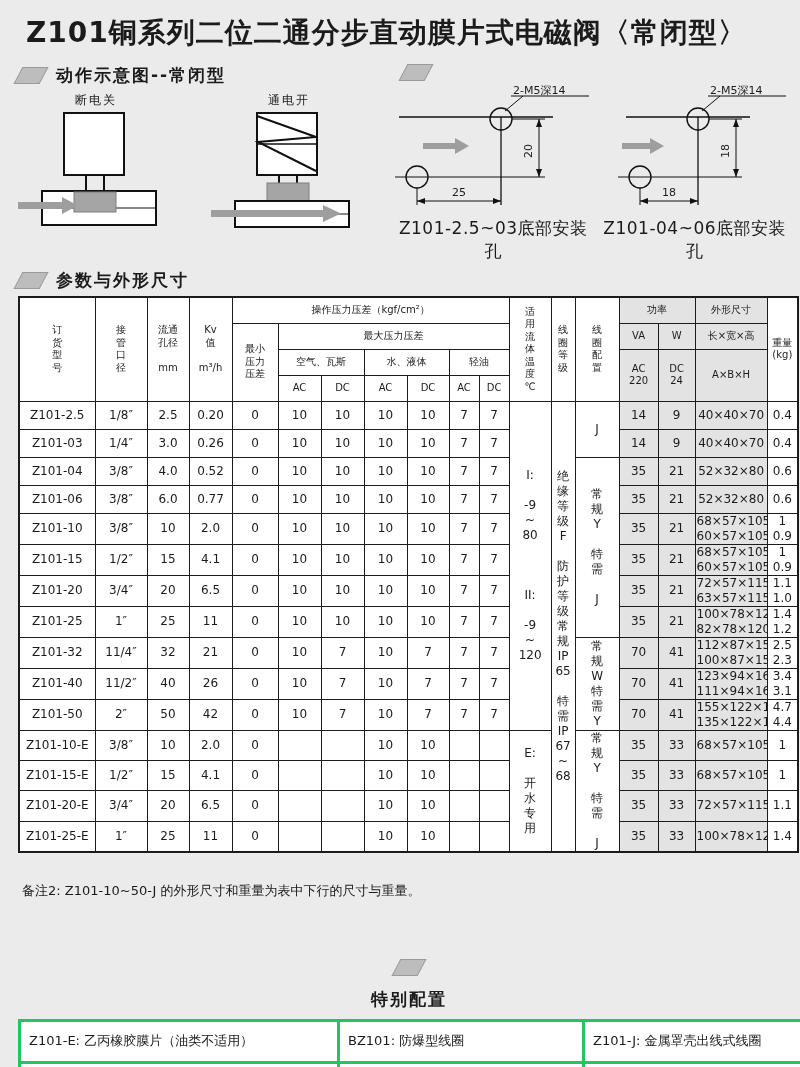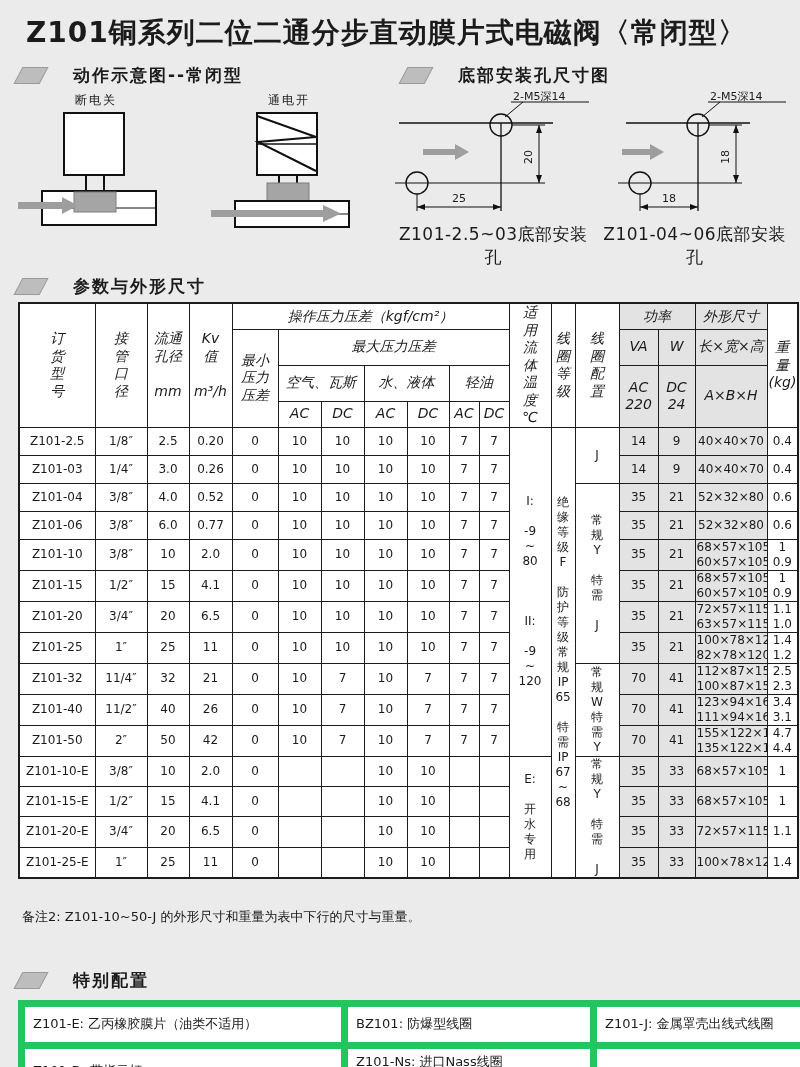--- a/index.html
+++ b/index.html
@@ -8,21 +8,21 @@
     background:#ebebeb;
     font-family:"DejaVu Sans","Liberation Sans",sans-serif;
     color:#1b1b1b;
     -webkit-font-smoothing:antialiased;
   }
   .page { width:800px; height:1067px; overflow:hidden; position:relative; }
   .title {
     font-size:28px; font-weight:600; letter-spacing:1px;
     margin:14px 0 6px 26px;
   }
-  .sec { display:flex; align-items:center; gap:29px; margin:6px 0 2px 18px; }
+  .sec { display:flex; align-items:center; gap:12px; margin:6px 0 2px 18px; }
   .sec .marker {
     width:24px; height:15px; background:#bdbdbd; border:1px solid #9a9a9a;
     transform:skewX(-28deg); flex:0 0 auto;
   }
   .sec h2 { font-size:17px; font-weight:700; margin:0; letter-spacing:2px; }
   .diagrams { display:flex; }
   .dcol-left { width:385px; }
   .dcol-right { width:415px; }
   .valves { display:flex; justify-content:center; gap:28px; margin-top:4px; }
   .mounts { display:flex; justify-content:flex-start; padding:0 6px; margin-top:2px; }
@@ -32,36 +32,36 @@
 
   table.main {
     border-collapse:collapse; table-layout:fixed; width:768px;
     margin:4px 0 0 18px; background:#fff; border:2px solid #1c1c1c;
   }
   table.main th, table.main td {
     border:1px solid #1c1c1c; text-align:center; vertical-align:middle;
     font-size:12px; font-weight:400; padding:0 1px; line-height:1.25;
     white-space:pre-line; overflow:hidden;
   }
-  table.main th { font-size:14px;font-style:italic; }
+  table.main th { font-size:10px; }
   .vt { line-height:1.12; font-size:11.5px; }
   .sm { font-size:11px; line-height:1.15; }
   .sh { background:#e3e3e3; }
   tr.r28 { height:28px; } tr.r30 { height:30px; } tr.r29 { height:29px; }
   tr.h26 { height:26px; }
   .dimcell { font-size:11px; line-height:1.18; }
 
   .notes { margin:8px 0 0 22px; font-size:13px; line-height:1.55; white-space:pre-line; }
 
   table.cfg {
     border-collapse:collapse; table-layout:fixed; width:768px;
     margin:8px 0 0 18px; background:#fff; border:1.5px solid #1c1c1c;
   }
   table.cfg td {
-    border:7px solid #22c55e; font-size:13px; padding:4px 8px;
+    border:3px solid #22c55e; font-size:13px; padding:4px 8px;
     vertical-align:middle; white-space:pre-line; line-height:1.45;
   }
   .cfg .c1 { width:300px; } .cfg .c2 { width:226px; } .cfg .c3 { width:242px; }
   .cfg td.ctr { text-align:left; }
 </style>
 </head>
 <body>
 
 <div class="page">
 
@@ -101,21 +101,20 @@
             <rect x="4" y="119" width="112" height="7" fill="#9e9e9e"></rect>
             <polygon points="116,114 134,122.5 116,131" fill="#9e9e9e"></polygon>
           </g>
         </svg>
       </div>
     </div>
 
     <div class="dcol-right">
       <div class="sec">
         <span class="marker"></span>
-        <h2>底部安装孔尺寸图</h2>
       </div>
       <div class="mounts">
         <div class="mountfig">
           <svg width="200" height="130" viewBox="0 0 200 130">
             <line x1="6" y1="34" x2="160" y2="34" stroke="#111" stroke-width="1.3"></line>
             <line x1="108" y1="34" x2="108" y2="122" stroke="#111" stroke-width="1.3"></line>
             <circle cx="108" cy="36" r="11" fill="none" stroke="#111" stroke-width="1.4"></circle>
             <line x1="112" y1="28" x2="130" y2="13" stroke="#111" stroke-width="1"></line>
             <line x1="118" y1="13" x2="196" y2="13" stroke="#111" stroke-width="1"></line>
             <text x="120" y="11" font-size="11">2-M5深14</text>
@@ -594,21 +593,21 @@
       <td class="sh">100×78×120</td>
       <td>1.4</td>
     </tr>
   </tbody>
     </table>
 
   <div class="notes">
     <div>备注2: Z101-10~50-J  的外形尺寸和重量为表中下行的尺寸与重量。</div>
   </div>
 
-  <div class="sec" style="margin-top:22px;">
+  <div class="sec" style="margin-top:38px;flex-direction:column;">
     <span class="marker"></span>
     <h2>特别配置</h2>
   </div>
 
   <table class="cfg">
     <tbody>
         <tr style="height:42px;">
       <td class="c1">Z101-E: 乙丙橡胶膜片（油类不适用）</td>
       <td class="c2 ctr">BZ101: 防爆型线圈</td>
       <td class="c3 ctr">Z101-J: 金属罩壳出线式线圈</td>

